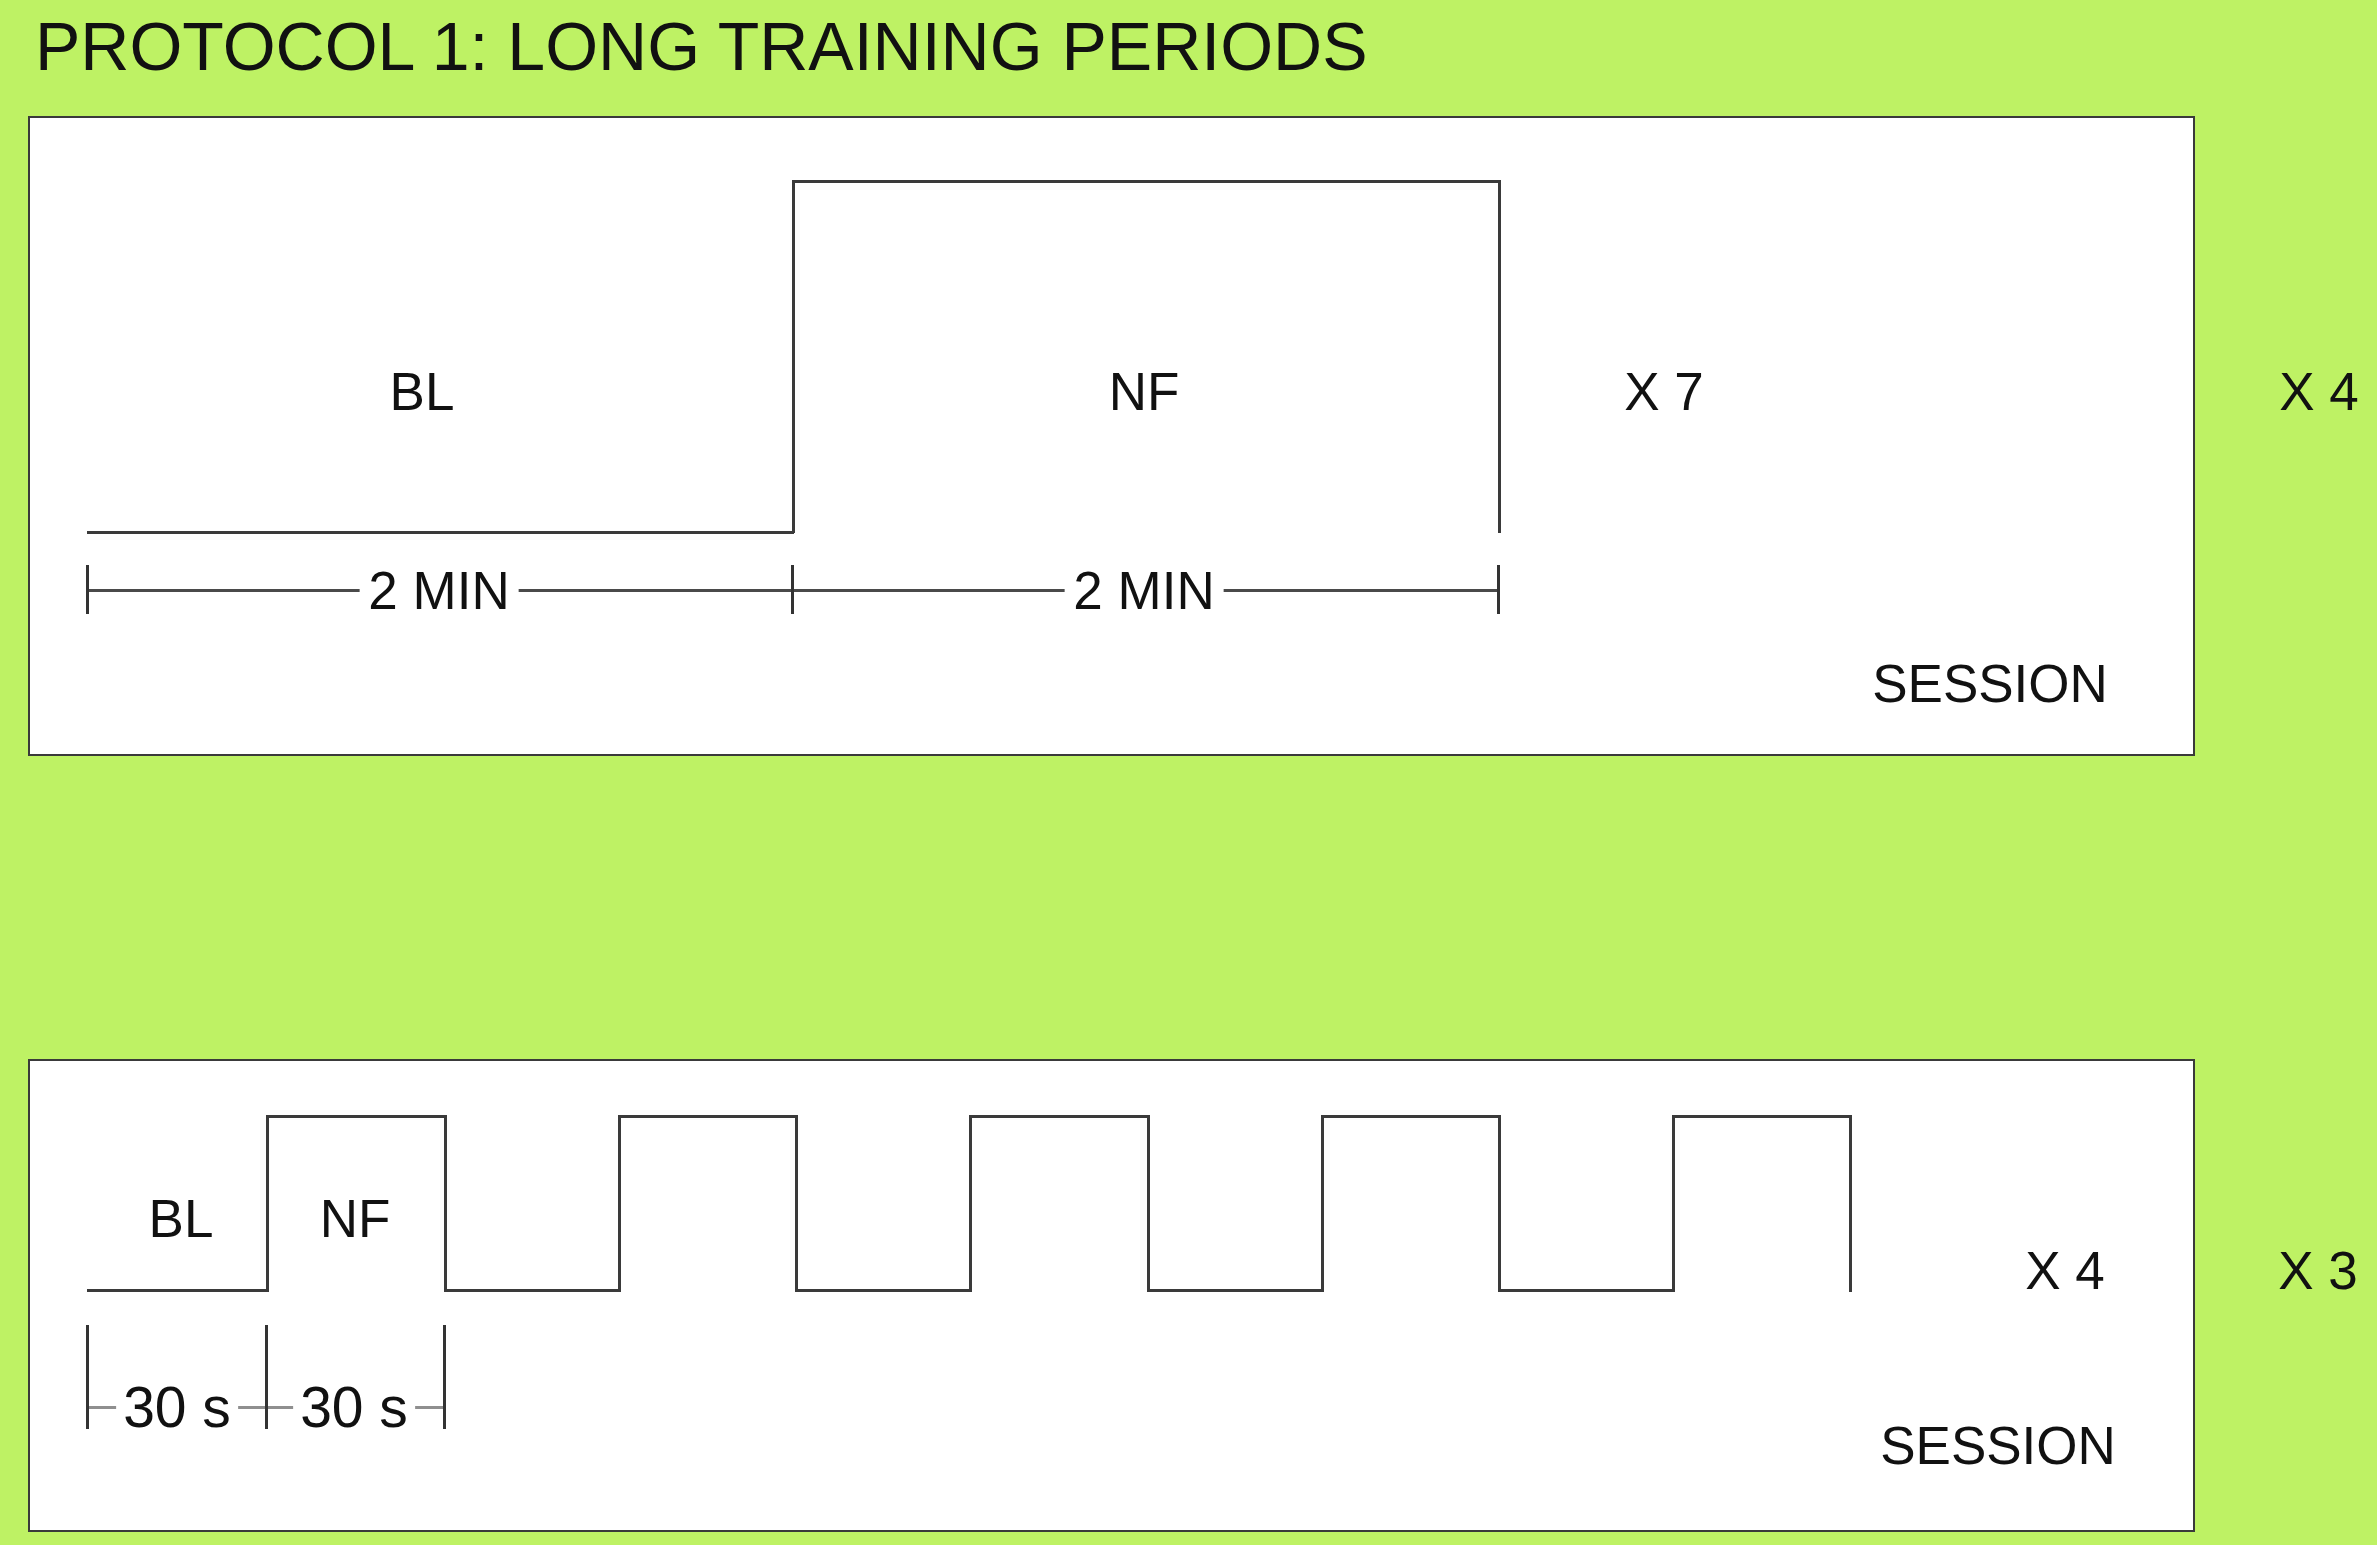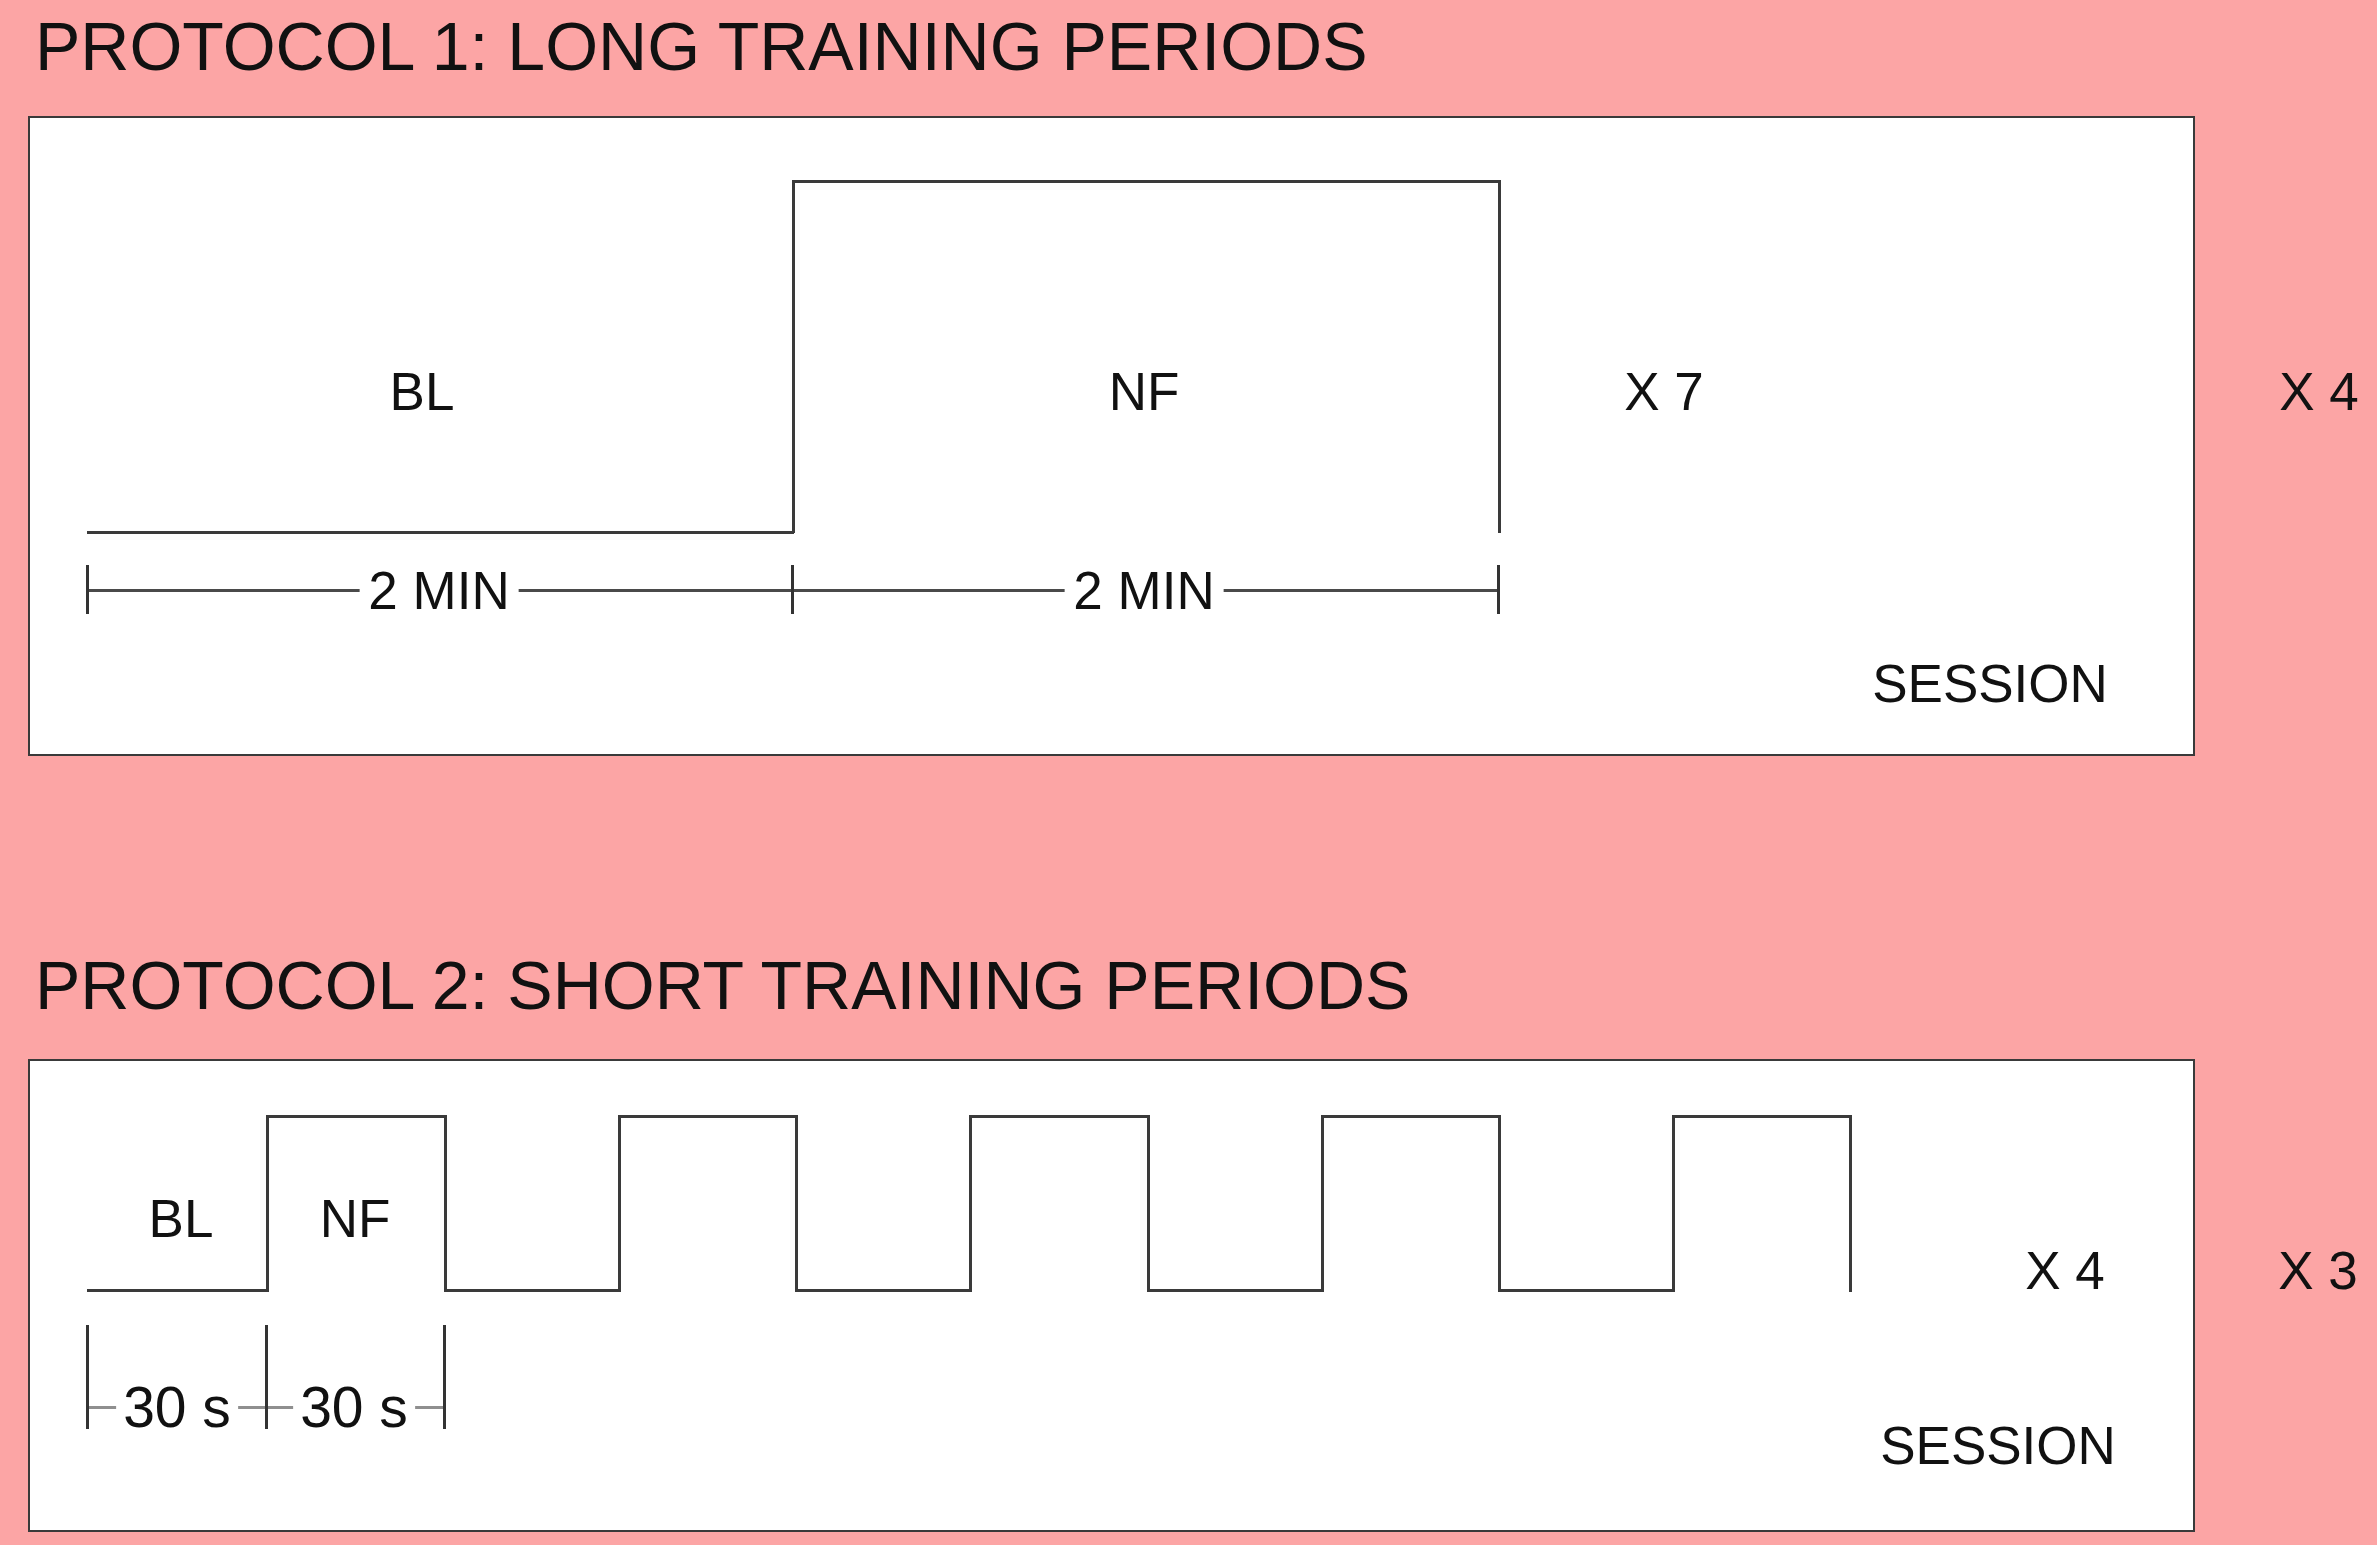--- a/index.html
+++ b/index.html
@@ -4,21 +4,21 @@
 <style>
   html, body {
     margin: 0;
     padding: 0;
     background: #ffffff;
   }
   .canvas {
     position: relative;
     width: 2377px;
     height: 1546px;
-    background: #fca5a5;
+    background: #bef264;
     font-family: "Liberation Sans", sans-serif;
     color: #111111;
     overflow: hidden;
   }
   .fig-title {
     position: absolute;
     font-size: 68px;
     line-height: 1.1;
     letter-spacing: 0px;
     color: #111111;
@@ -86,21 +86,20 @@
 
   <div>
       <div class="dim-line" style="left: 87px; top: 589px; width: 1411px; background: rgb(74, 74, 74);"></div>
       <div class="dim-tick" style="left: 86px; top: 565px; height: 49px; background: rgb(51, 51, 51);"></div>
       <div class="dim-tick" style="left: 791px; top: 565px; height: 49px; background: rgb(51, 51, 51);"></div>
       <div class="dim-tick" style="left: 1497px; top: 565px; height: 49px; background: rgb(51, 51, 51);"></div>
     </div>
   <div class="dim-label p1" style="left:439px; top:590px;">2 MIN</div>
   <div class="dim-label p1" style="left:1144px; top:590px;">2 MIN</div>
 
-  <div class="fig-title" style="left:35px; top:948px;">PROTOCOL 2: SHORT TRAINING PERIODS</div>
 
   <div class="proto-box" style="left:28px; top:1059px; width:2163px; height:469px;"></div>
 
   <div>
       <div class="wave-seg" style="left: 87px; top: 1289px; width: 182px; height: 2.6px; background: rgb(58, 58, 58);"></div>
       <div class="wave-seg" style="left: 266px; top: 1115px; width: 2.6px; height: 177px; background: rgb(58, 58, 58);"></div>
       <div class="wave-seg" style="left: 266px; top: 1115px; width: 180px; height: 2.6px; background: rgb(58, 58, 58);"></div>
       <div class="wave-seg" style="left: 444px; top: 1115px; width: 2.6px; height: 177px; background: rgb(58, 58, 58);"></div>
       <div class="wave-seg" style="left: 444px; top: 1289px; width: 177px; height: 2.6px; background: rgb(58, 58, 58);"></div>
       <div class="wave-seg" style="left: 618px; top: 1115px; width: 2.6px; height: 177px; background: rgb(58, 58, 58);"></div>

